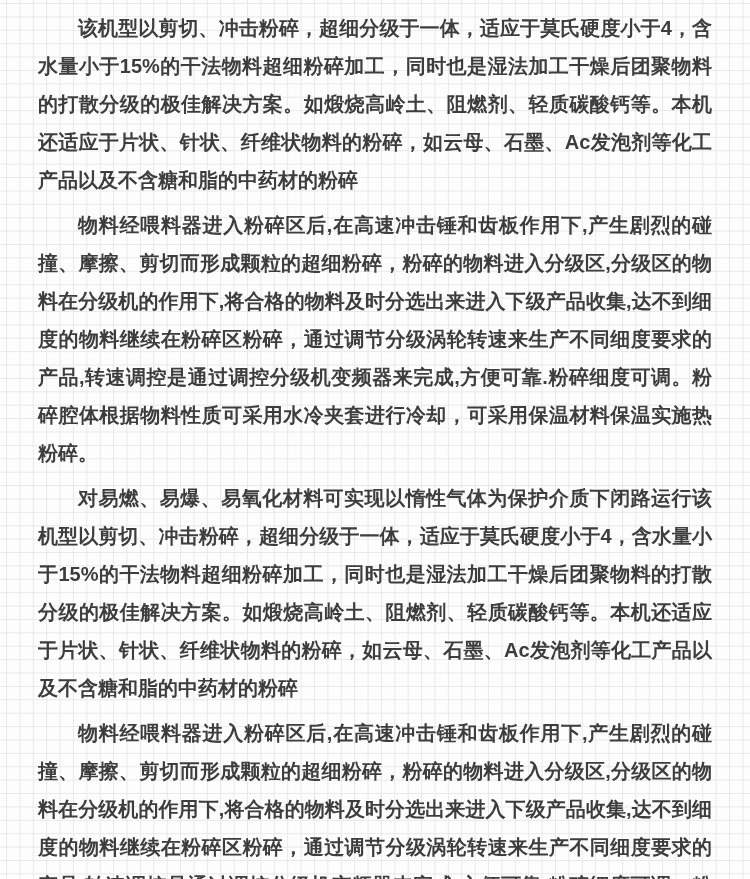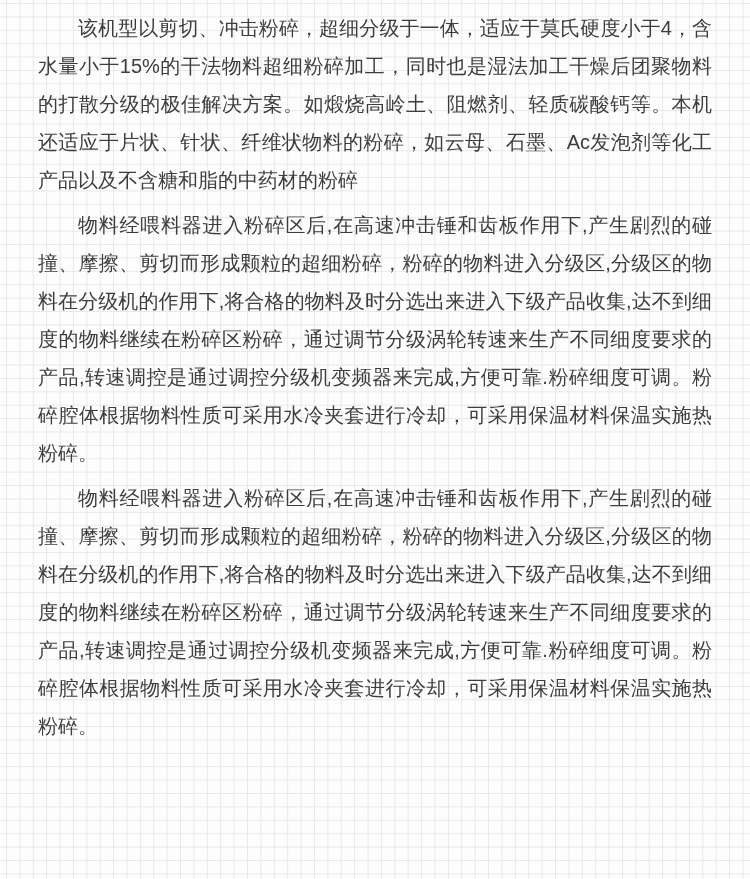--- a/index.html
+++ b/index.html
@@ -22,24 +22,25 @@
     font-family: "Liberation Sans", "DejaVu Sans", sans-serif;
     font-size: 20px;
     line-height: 38px;
     color: #3d3d3d;
     text-align: justify;
     text-justify: inter-ideograph;
   }
   .page p {
     margin: 0 0 7px 0;
     text-indent: 2em;
-    font-weight: 400;
+    font-weight: 700;
   }
 </style>
 </head>
 <body>
 
 <div class="page">
   <p>该机型以剪切、冲击粉碎，超细分级于一体，适应于莫氏硬度小于4，含水量小于15%的干法物料超细粉碎加工，同时也是湿法加工干燥后团聚物料的打散分级的极佳解决方案。如煅烧高岭土、阻燃剂、轻质碳酸钙等。本机还适应于片状、针状、纤维状物料的粉碎，如云母、石墨、Ac发泡剂等化工产品以及不含糖和脂的中药材的粉碎</p>
   <p>物料经喂料器进入粉碎区后,在高速冲击锤和齿板作用下,产生剧烈的碰撞、摩擦、剪切而形成颗粒的超细粉碎，粉碎的物料进入分级区,分级区的物料在分级机的作用下,将合格的物料及时分选出来进入下级产品收集,达不到细度的物料继续在粉碎区粉碎，通过调节分级涡轮转速来生产不同细度要求的产品,转速调控是通过调控分级机变频器来完成,方便可靠.粉碎细度可调。粉碎腔体根据物料性质可采用水冷夹套进行冷却，可采用保温材料保温实施热粉碎。</p>
+  <p>对易燃、易爆、易氧化材料可实现以惰性气体为保护介质下闭路运行该机型以剪切、冲击粉碎，超细分级于一体，适应于莫氏硬度小于4，含水量小于15%的干法物料超细粉碎加工，同时也是湿法加工干燥后团聚物料的打散分级的极佳解决方案。如煅烧高岭土、阻燃剂、轻质碳酸钙等。本机还适应于片状、针状、纤维状物料的粉碎，如云母、石墨、Ac发泡剂等化工产品以及不含糖和脂的中药材的粉碎</p>
   <p>物料经喂料器进入粉碎区后,在高速冲击锤和齿板作用下,产生剧烈的碰撞、摩擦、剪切而形成颗粒的超细粉碎，粉碎的物料进入分级区,分级区的物料在分级机的作用下,将合格的物料及时分选出来进入下级产品收集,达不到细度的物料继续在粉碎区粉碎，通过调节分级涡轮转速来生产不同细度要求的产品,转速调控是通过调控分级机变频器来完成,方便可靠.粉碎细度可调。粉碎腔体根据物料性质可采用水冷夹套进行冷却，可采用保温材料保温实施热粉碎。</p>
 
 </div>
 
 </body></html>

